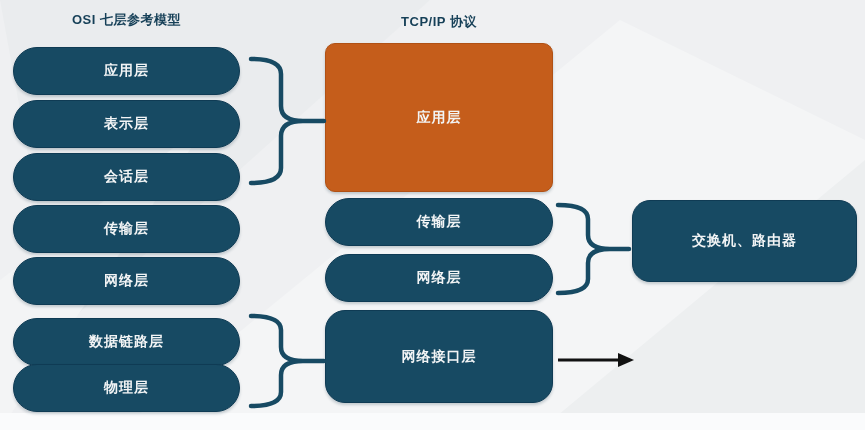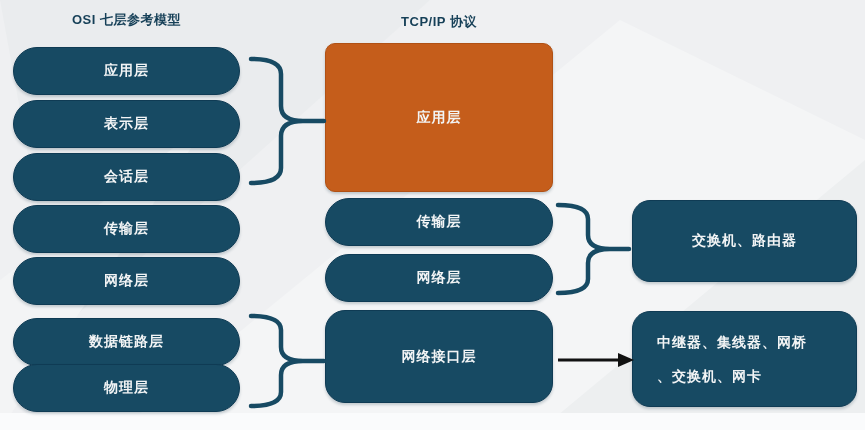--- a/index.html
+++ b/index.html
@@ -82,24 +82,20 @@
   <div class="node pill osi" style="top:257px;">网络层</div>
   <div class="node pill osi" style="top:318px;font-family:Liberation Mono, monospace;">数据链路层</div>
   <div class="node pill osi" style="top:364px;">物理层</div>
 
   <div class="node orange tcp" style="top:43px; height:149px;">应用层</div>
   <div class="node pill tcp" style="top:198px; height:48px;">传输层</div>
   <div class="node pill tcp" style="top:254px; height:48px;">网络层</div>
   <div class="node rrect tcp" style="top:310px; height:93px; border-radius:20px;">网络接口层</div>
 
   <div class="node rrect dev" style="top:200px; height:82px;">交换机、路由器</div>
-  <div class="node rrect dev dev-multiline" style="top:311px; height:96px;">
-    <div>中继器、集线器、网桥</div>
-    <div>、交换机、网卡</div>
-  </div>
 
   <svg class="connector-svg" viewBox="0 0 865 430">
     <path d="M 251 59 Q 281 59 281 74 L 281 106 Q 281 121 303 121 L 324 121 M 303 121 Q 281 121 281 136 L 281 168 Q 281 183 251 183" fill="none" stroke="#174a63" stroke-width="4.5" stroke-linecap="round"></path>
     <path d="M 251 316 Q 281 316 281 330 L 281 347 Q 281 361 303 361 L 324 361 M 303 361 Q 281 361 281 375 L 281 392 Q 281 406 251 406" fill="none" stroke="#174a63" stroke-width="4.5" stroke-linecap="round"></path>
     <path d="M 558 205 Q 588 205 588 219 L 588 235 Q 588 249 610 249 L 629 249 M 610 249 Q 588 249 588 263 L 588 279 Q 588 293 558 293" fill="none" stroke="#174a63" stroke-width="4.5" stroke-linecap="round"></path>
     <g>
       <line x1="558" y1="360" x2="620" y2="360" stroke="#111111" stroke-width="3"></line>
       <polygon points="618,353 634,360 618,367" fill="#111111"></polygon>
     </g>
   </svg>

